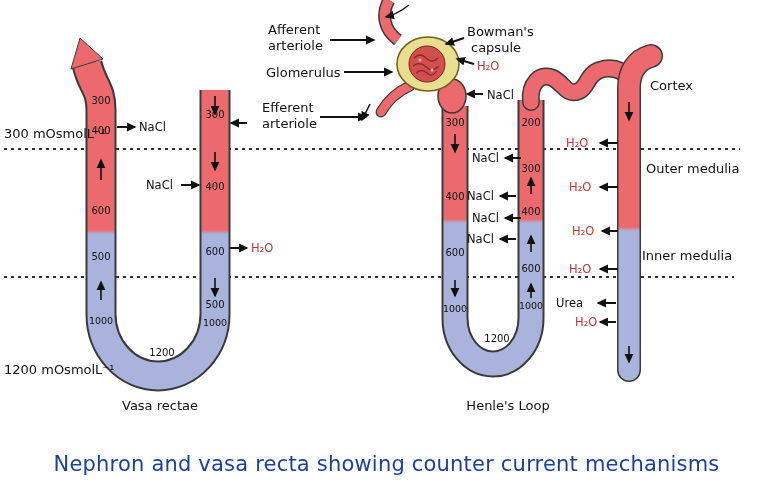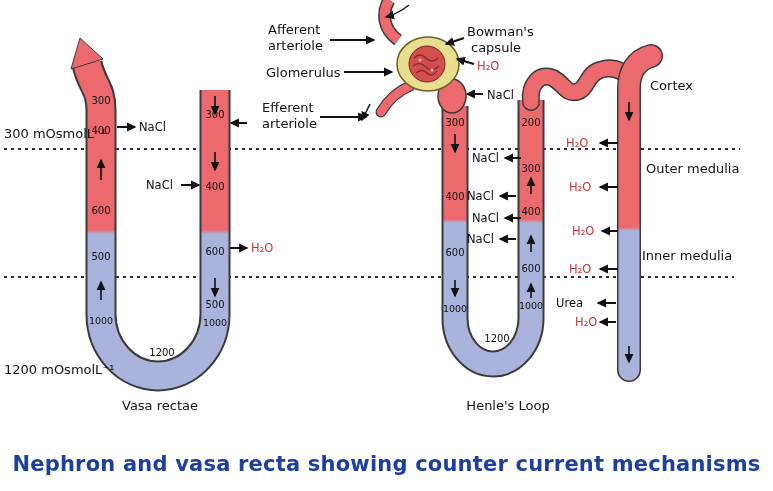--- a/index.html
+++ b/index.html
@@ -14,21 +14,21 @@
   .lbl{font-size:13px;fill:#111;}
   .sm{font-size:11.5px;fill:#111;}
   .red{fill:#c03636;}
   .cap{font-size:13px;fill:#111;text-anchor:middle;}
   .dotted{stroke:#2e2e2e;stroke-width:2;stroke-dasharray:3 4;}
   .flow{stroke:#111;stroke-width:1.6;fill:none;}
   .larrow{stroke:#111;stroke-width:2;fill:none;}
   .thin{stroke:#111;stroke-width:1.5;fill:none;}
   .page-title{
     position:absolute;left:0;top:452px;width:773px;text-align:center;
-    font-size:21px;font-weight:bold;color:#1c3fa0;letter-spacing:0.2px;
+    font-size:21px;font-weight:normal;color:#1c3fa0;letter-spacing:0.2px;
   }
 </style>
 </head>
 <body>
 
 <div class="stage">
 <svg width="773" height="445" viewBox="0 0 773 445">
   <defs>
     <linearGradient id="gVasa" gradientUnits="userSpaceOnUse" x1="0" y1="230" x2="0" y2="234">
       <stop offset="0" stop-color="#ec6a6d"></stop>

